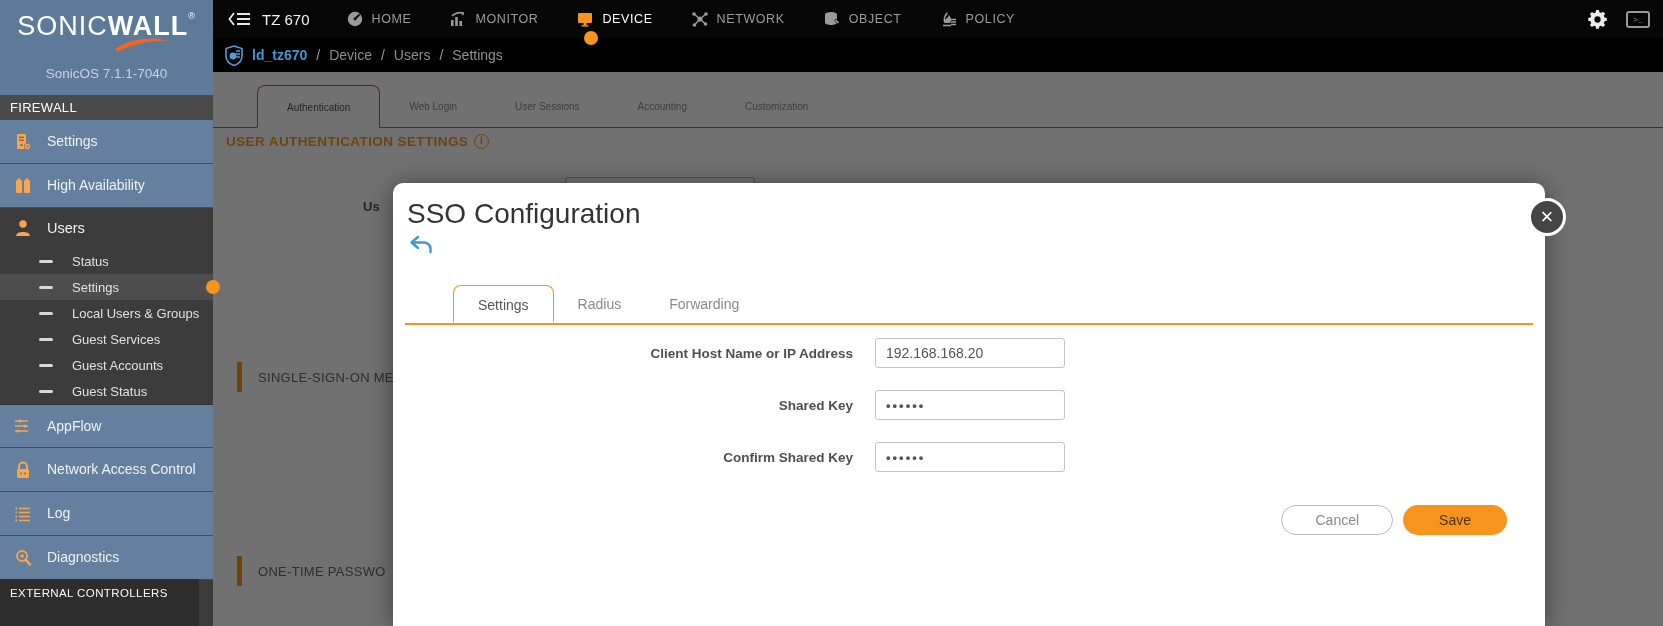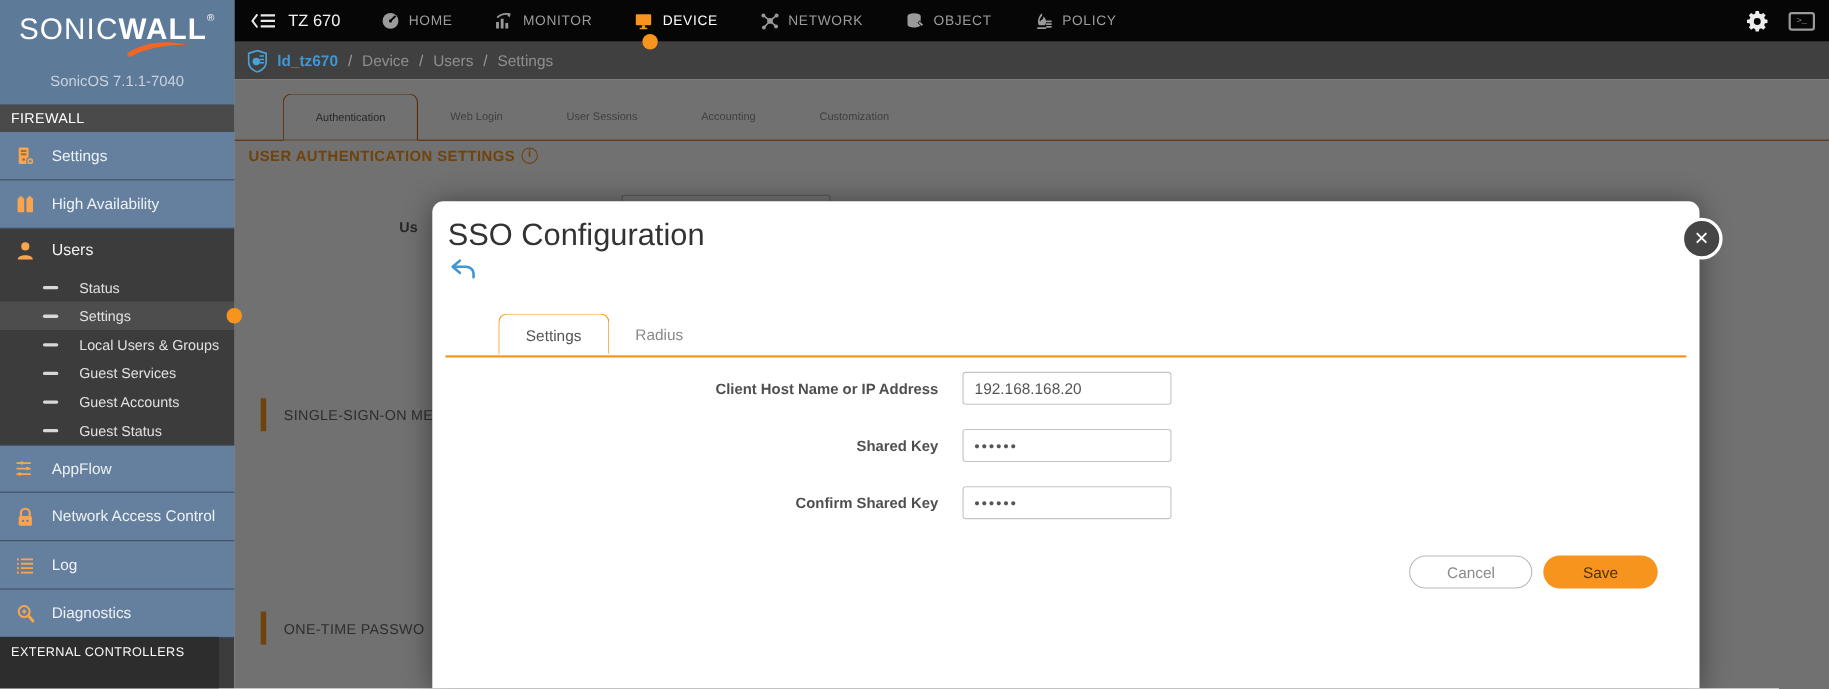--- a/index.html
+++ b/index.html
@@ -48,21 +48,21 @@
   .tb-item.active .nlbl { color:#fff; }
   .tb-right { position:absolute; right:13px; top:0; height:38px; display:flex;
     align-items:center; gap:18px; }
   .term-icon { width:24px; height:17px; border:2px solid #9a9a9a; border-radius:3px;
     color:#9a9a9a; font-size:8px; line-height:13px; text-align:center; font-family:"Liberation Mono",monospace; }
   .nav-dot { position:absolute; left:584px; top:31px; width:14px; height:14px;
     border-radius:50%; background:#f7941d; z-index:45; }
 
   
   .breadcrumb { position:absolute; left:213px; right:0; top:38px; height:34px;
-    background:#404040; display:flex; align-items:center; padding-left:12px;
+    background:#000000; display:flex; align-items:center; padding-left:12px;
     gap:9px; z-index:10; }
   .bc-root { color:#3f98d3; font-weight:bold; font-size:14px; }
   .bc-sep { color:#9a9a9a; font-size:14px; }
   .bc-item { color:#8f8f8f; font-size:14px; }
 
   
   .content { position:absolute; left:213px; right:0; top:72px; bottom:0; background:#fbfbfb; }
   .tabrow { position:absolute; top:13px; left:0; right:0; height:43px; display:flex;
     padding-left:44px; border-bottom:1px solid #c7630a; }
   .ptab { padding:0 29px; line-height:43px; font-size:10px; color:#8b8b8b; white-space:nowrap; }
@@ -351,20 +351,21 @@
     <div class="m-close">×</div>
     <div class="m-back">
       <svg width="24" height="19" viewBox="0 0 24 19">
           <path d="M9 2 L2.5 7.5 L9 13" stroke="#3f98d3" stroke-width="2.4" fill="none" stroke-linecap="round" stroke-linejoin="round"></path>
           <path d="M3.5 7.5 H14.5 a7 6 0 0 1 7 6 V17" stroke="#3f98d3" stroke-width="2.4" fill="none" stroke-linecap="round"></path>
         </svg>
     </div>
     <div class="m-tabs">
       <div class="mtab active">Settings</div>
       <div class="mtab">Radius</div>
+      <div class="mtab">Forwarding</div>
     </div>
     <div class="m-form">
       <div class="m-row">
         <span class="m-lbl">Client Host Name or IP Address</span>
         <input class="m-inp" type="text" value="192.168.168.20" style="">
       </div>
       <div class="m-row">
         <span class="m-lbl">Shared Key</span>
         <input class="m-inp pw" type="text" value="••••••" style="">
       </div>

